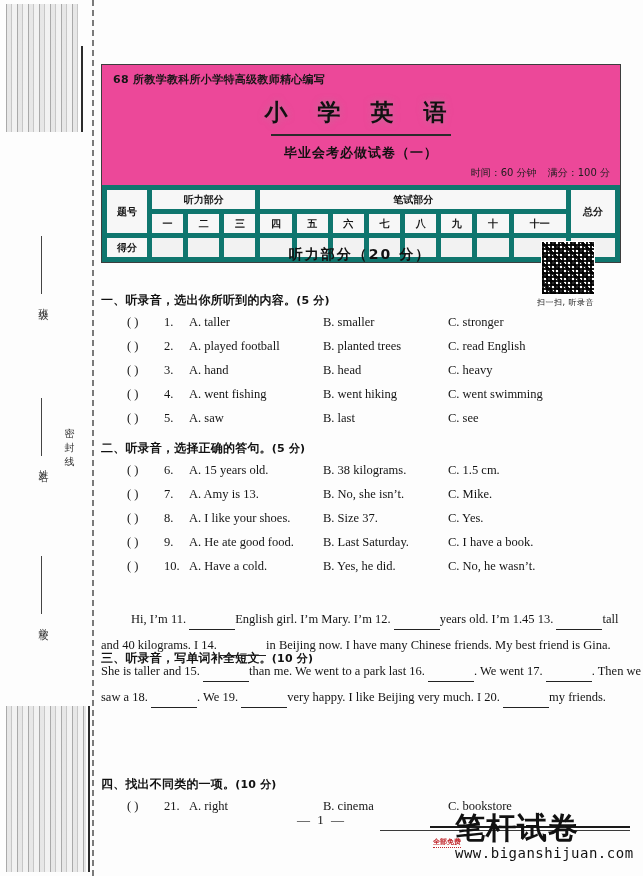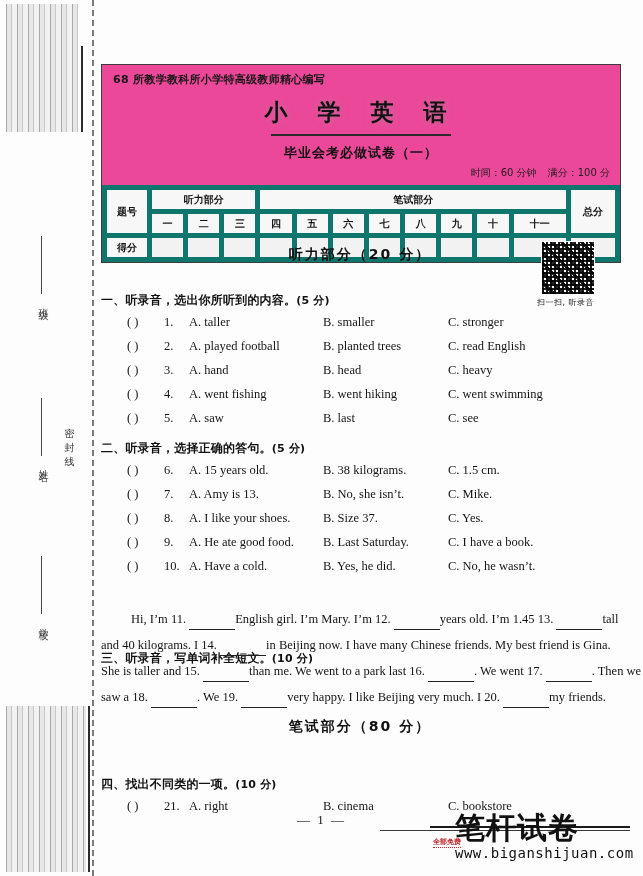--- a/index.html
+++ b/index.html
@@ -381,21 +381,20 @@
         <span class="opt opt-a">A.  right</span>
         <span class="opt opt-b">B.  cinema</span>
         <span class="opt opt-c">C.  bookstore</span>
       </div>
       <div class="cloze-line" style="top: 612px; left: 131px;"><span>Hi,  I’m 11.</span> <span class="blank">&nbsp;</span><span>English girl.  I’m Mary.  I’m 12.</span> <span class="blank">&nbsp;</span><span>years old.  I’m 1.45 13.</span> <span class="blank">&nbsp;</span><span>tall</span> </div>
       <div class="cloze-line" style="top: 638px; left: 101px;"><span>and 40 kilograms.  I 14.</span> <span class="blank">&nbsp;</span><span>in Beijing now.  I have many Chinese friends.  My best friend is Gina.</span> </div>
       <div class="cloze-line" style="top: 664px; left: 101px;"><span>She is taller and 15.</span> <span class="blank">&nbsp;</span><span>than me.  We went to a park last 16.</span> <span class="blank">&nbsp;</span><span>.  We went 17.</span> <span class="blank">&nbsp;</span><span>.  Then we</span> </div>
       <div class="cloze-line" style="top: 690px; left: 101px;"><span>saw a 18.</span> <span class="blank">&nbsp;</span><span>.  We 19.</span> <span class="blank">&nbsp;</span><span>very happy.  I like Beijing very much.  I 20.</span> <span class="blank">&nbsp;</span><span>my friends.</span> </div>
     </div>
 
-  <div class="section-banner" id="banner-written">笔试部分（80 分）</div>
 
   <div id="page-number">— 1 —</div>
   <div id="footer-rule"></div>
   <div id="footer-rule2"></div>
   <div id="watermark">
     <div id="watermark-cn">笔杆试卷</div>
     <div id="watermark-url">www.biganshijuan.com</div>
   </div>
   <div id="free-stamp">
     <span>全部免费</span>

